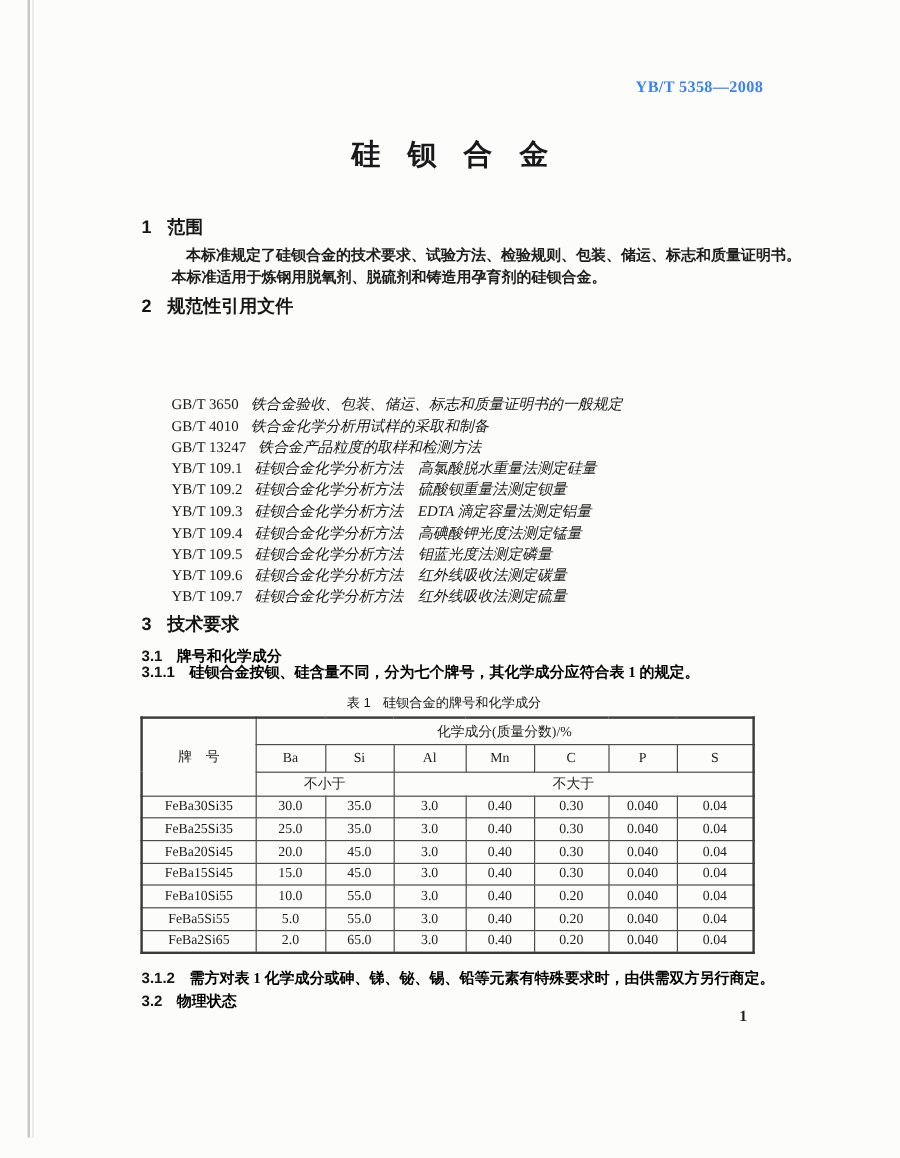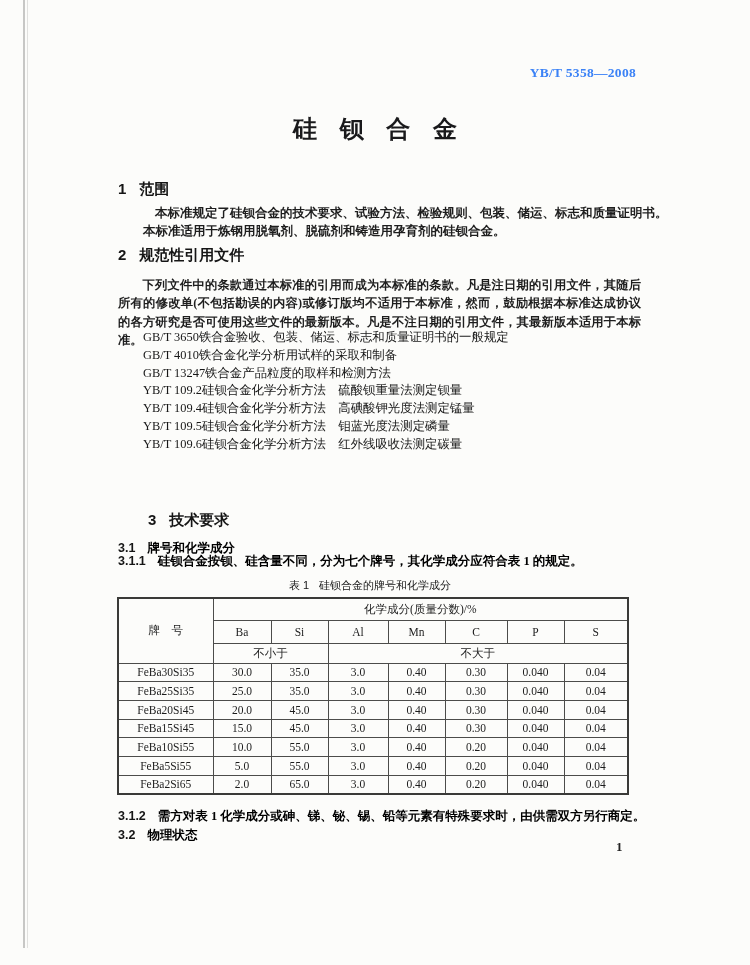--- a/index.html
+++ b/index.html
@@ -26,21 +26,21 @@
   .clause-txt { margin-left:12px; font-weight:700; font-size:12.5px; color:#000000; }
   .bodyline { font-size:12.5px; font-weight:700; color:#1e1e1e; }
 
   .intro-para {
     top:276px; left:118px; width:523px; white-space:normal;
     font-size:12.3px; line-height:18.3px; font-weight:700; color:#1e1e1e;
     text-align:justify; text-indent:2em;
   }
   .refs { top:329px; left:143px; font-size:12.4px; line-height:17.8px; color:#171717; }
   .ref-line { white-space:nowrap; }
-  .ref-title { margin-left:0; }
+  .ref-title { margin-left:10px;font-style:italic; }
 
   .tbl-caption {
     top:578px; left:115px; width:510px; text-align:center;
     font-family:"Liberation Sans", sans-serif; font-weight:400; font-size:11px; color:#161616;
   }
   .tbl-caption .cap-txt { margin-left:10px; }
 
   table.comp {
     position:absolute; top:597px; left:117px; width:510px;
     border-collapse:collapse; table-layout:fixed;
@@ -72,32 +72,34 @@
 
   <div class="abs sec-h" style="top:180px; left:118px;">
     <span>1</span><span class="lbl">范围</span>
   </div>
   <div class="abs bodyline" style="top:205px; left:143px;margin-left:12px;">本标准规定了硅钡合金的技术要求、试验方法、检验规则、包装、储运、标志和质量证明书。</div>
   <div class="abs bodyline" style="top:223px; left:143px;">本标准适用于炼钢用脱氧剂、脱硫剂和铸造用孕育剂的硅钡合金。</div>
 
   <div class="abs sec-h" style="top:246px; left:118px;">
     <span>2</span><span class="lbl">规范性引用文件</span>
   </div>
-  <div class="abs intro-para">下列文件中的条款通过本标准的引用而成为本标准的条款。凡是注日期的引用文件，其随后所有的修改单(不包括勘误的内容)或修订版均不适用于本标准，然而，鼓励根据本标准达成协议的各方研究是否可使用这些文件的最新版本。凡是不注日期的引用文件，其最新版本适用于本标准。</div>
   <div class="abs refs">
       <div class="ref-line"><span class="ref-code">GB/T 3650</span><span class="ref-title">铁合金验收、包装、储运、标志和质量证明书的一般规定</span></div>
       <div class="ref-line"><span class="ref-code">GB/T 4010</span><span class="ref-title">铁合金化学分析用试样的采取和制备</span></div>
       <div class="ref-line"><span class="ref-code">GB/T 13247</span><span class="ref-title">铁合金产品粒度的取样和检测方法</span></div>
+      <div class="ref-line"><span class="ref-code">YB/T 109.1</span><span class="ref-title">硅钡合金化学分析方法　高氯酸脱水重量法测定硅量</span></div>
       <div class="ref-line"><span class="ref-code">YB/T 109.2</span><span class="ref-title">硅钡合金化学分析方法　硫酸钡重量法测定钡量</span></div>
+      <div class="ref-line"><span class="ref-code">YB/T 109.3</span><span class="ref-title">硅钡合金化学分析方法　EDTA 滴定容量法测定铝量</span></div>
       <div class="ref-line"><span class="ref-code">YB/T 109.4</span><span class="ref-title">硅钡合金化学分析方法　高碘酸钾光度法测定锰量</span></div>
       <div class="ref-line"><span class="ref-code">YB/T 109.5</span><span class="ref-title">硅钡合金化学分析方法　钼蓝光度法测定磷量</span></div>
       <div class="ref-line"><span class="ref-code">YB/T 109.6</span><span class="ref-title">硅钡合金化学分析方法　红外线吸收法测定碳量</span></div>
+      <div class="ref-line"><span class="ref-code">YB/T 109.7</span><span class="ref-title">硅钡合金化学分析方法　红外线吸收法测定硫量</span></div>
     </div>
 
-  <div class="abs sec-h" style="top:511px; left:118px;margin-left:30px;">
+  <div class="abs sec-h" style="top:511px; left:118px;">
     <span>3</span><span class="lbl">技术要求</span>
   </div>
   <div class="abs" style="top:538px; left:118px;">
     <span class="clause-num">3.1</span><span class="clause-txt" style="font-family:'Liberation Sans',sans-serif;">牌号和化学成分</span>
   </div>
   <div class="abs" style="top:551px; left:118px;">
     <span class="clause-num">3.1.1</span><span class="clause-txt">硅钡合金按钡、硅含量不同，分为七个牌号，其化学成分应符合表 1 的规定。</span>
   </div>
 
   <div class="abs tbl-caption">

